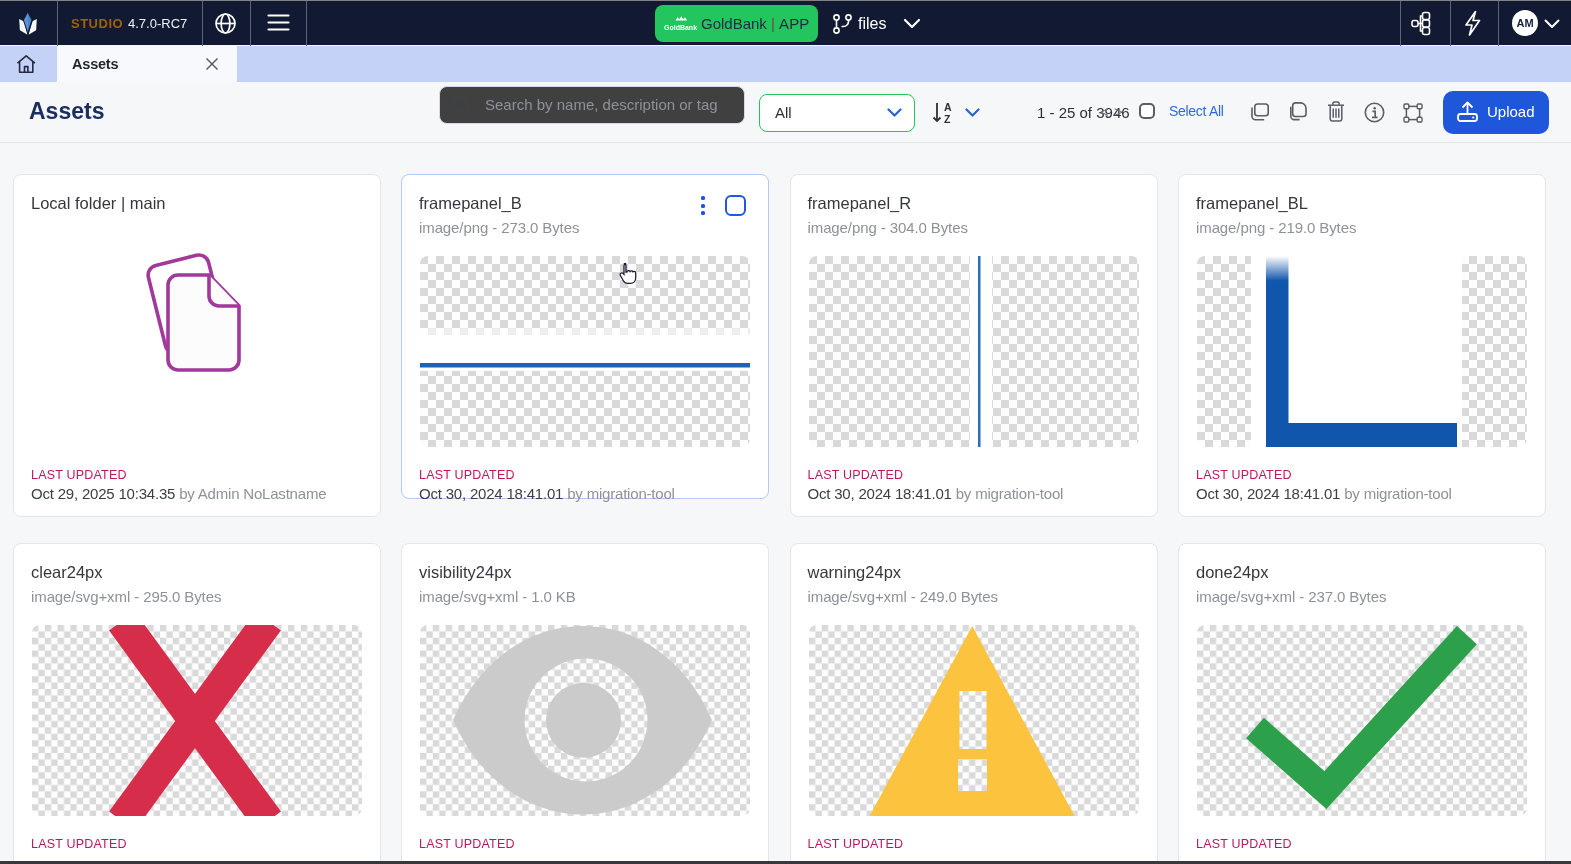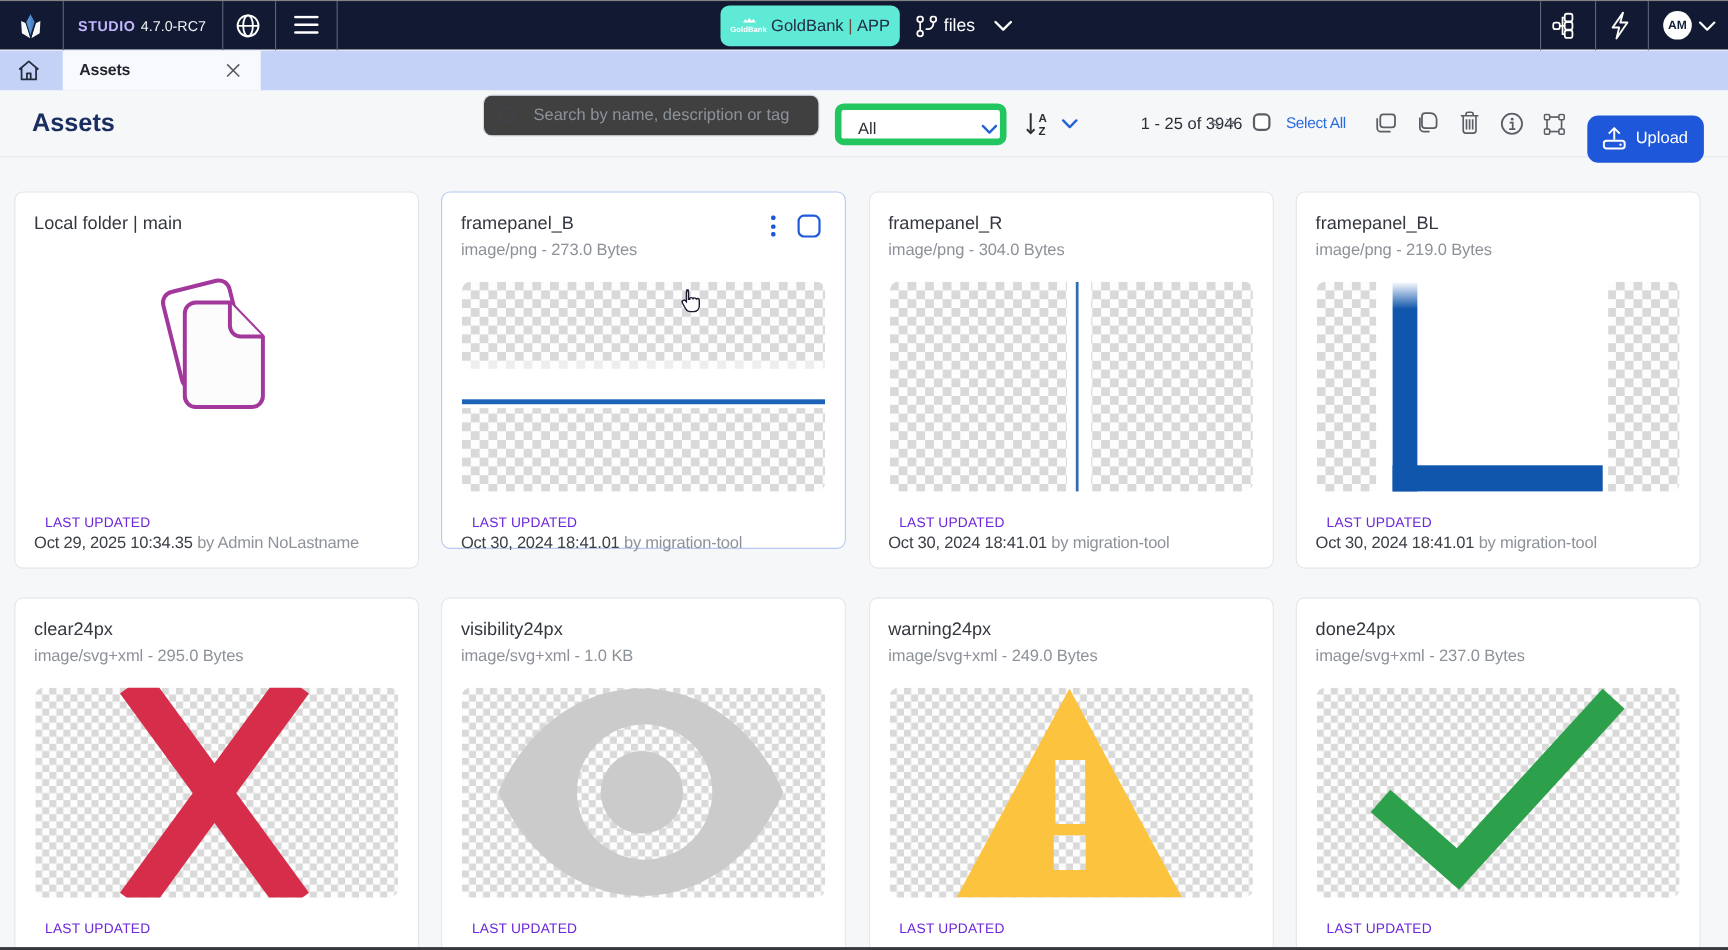--- a/index.html
+++ b/index.html
@@ -1,48 +1,48 @@
 <!DOCTYPE html>
 <html><head>
 <meta charset="utf-8">
 <style>
   * { margin:0; padding:0; box-sizing:border-box; }
   html,body { width:1571px; height:864px; overflow:hidden; }
   body { font-family:"Liberation Sans", sans-serif; background:#f6f7f9; position:relative; }
   
   .topbar { position:absolute; left:0; top:0; width:1571px; height:45px; background:#111a32; border-top:1px solid #828282; }
   .tsep { position:absolute; top:0; width:1px; height:45px; background:#5d6679; }
-  .studio { position:absolute; left:71px; top:0; height:45px; line-height:45px; color:#c4b5fd; font-size:13px; font-weight:bold; letter-spacing:0.5px; }
+  .studio { position:absolute; left:71px; top:0; height:45px; line-height:45px; color:#a16207; font-size:13px; font-weight:bold; letter-spacing:0.5px; }
   .version { position:absolute; left:128px; top:0; height:45px; line-height:45px; color:#f0f2f5; font-size:13px; }
-  .pill { position:absolute; left:655px; top:4px; width:163px; height:37px; background:#5eead4; border-radius:8px; }
+  .pill { position:absolute; left:655px; top:4px; width:163px; height:37px; background:#22c55e; border-radius:8px; }
   .pilltext { position:absolute; left:46px; top:0; height:37px; line-height:37px; color:#222b44; font-size:15px; }
   .mainlbl { position:absolute; left:858px; top:0; height:45px; line-height:45px; color:#fff; font-size:16px; }
   .avatar { position:absolute; left:1512px; top:9px; width:26px; height:26px; background:#fff; border-radius:50%; color:#13203c; font-size:11px; font-weight:bold; text-align:center; line-height:26px; }
   
   .tabbar { position:absolute; left:0; top:46px; width:1571px; height:36px; background:#c5d2f8; }
   .hometab { position:absolute; left:0; top:0; width:57px; height:36px; }
   .assetstab { position:absolute; left:57px; top:0; width:180px; height:36px; background:#f8f9fc; }
   .assetstab span { position:absolute; left:15px; top:0; height:36px; line-height:36px; font-size:14.5px; letter-spacing:-0.2px; font-weight:bold; color:#21262e; }
   
   .h1 { position:absolute; left:29px; top:98px; font-size:23px; font-weight:bold; color:#1a2f60; }
   .searchbox { position:absolute; left:439px; top:86px; width:306px; height:38px; background:#404040; border:1px solid #d6dae1; border-radius:8px; }
   .searchbox .ph { position:absolute; left:45px; top:0; height:36px; line-height:36px; color:#8d929a; font-size:15px; }
-  .allbox { position:absolute; left:759px; top:94px; width:156px; height:38px; background:#fff; border:6px solid #22c55e; border-radius:8px; }
+  .allbox { position:absolute; left:759px; top:94px; width:156px; height:38px; background:#fff; border:1px solid #22c55e; border-radius:8px; }
   .allbox .lbl { position:absolute; left:15px; top:0; height:36px; line-height:36px; color:#2b2f36; font-size:15px; }
   .count { position:absolute; left:997px; top:104px; font-size:15px; color:#2b2f36;margin-left:40px; }
   .selcb { position:absolute; left:1139px; top:103px; width:16px; height:16px; border:2.5px solid #595e66; border-radius:5px; background:#fff; }
   .sellbl { position:absolute; left:1169px; top:103px; font-size:14px; letter-spacing:-0.3px; color:#2b6be0; }
-  .upload { position:absolute; left:1443px; top:91px; width:106px; height:43px; background:#1f57da; border-radius:10px;margin-top:14px; }
+  .upload { position:absolute; left:1443px; top:91px; width:106px; height:43px; background:#1f57da; border-radius:10px; }
   .upload span { position:absolute; left:44px; top:0; height:41px; line-height:41px; color:#fff; font-size:15px; }
   
   .card { position:absolute; width:368px; background:#fff; border:1px solid #e4e6ea; border-radius:8px; }
   .card .title { position:absolute; left:17px; top:19px; font-size:16.5px; color:#34383e; }
   .card .subtitle { position:absolute; left:17px; top:44px; font-size:15px; letter-spacing:-0.1px; color:#8d9299; }
   .card .preview { position:absolute; left:18px; top:81px; width:330px; height:191px; border-radius:8px; overflow:hidden; }
-  .card .lastupd { position:absolute; left:17px; top:293px; font-size:12.5px; color:#6d28d9; letter-spacing:0.2px;margin-left:10px; }
+  .card .lastupd { position:absolute; left:17px; top:293px; font-size:12.5px; color:#be185d; letter-spacing:0.2px; }
   .card .datetxt { position:absolute; left:17px; top:310px; font-size:15px; letter-spacing:-0.2px; color:#3c4046; }
   .card .datetxt .by { color:#8d9299; }
   .bottomline { position:absolute; left:0; top:861px; width:1571px; height:3px; background:#35383d; }
 </style>
 </head>
 <body>
   <div class="topbar">
     <div class="tsep" style="left:57px"></div>
     <div class="tsep" style="left:202px"></div>
     <div class="tsep" style="left:250px"></div>

